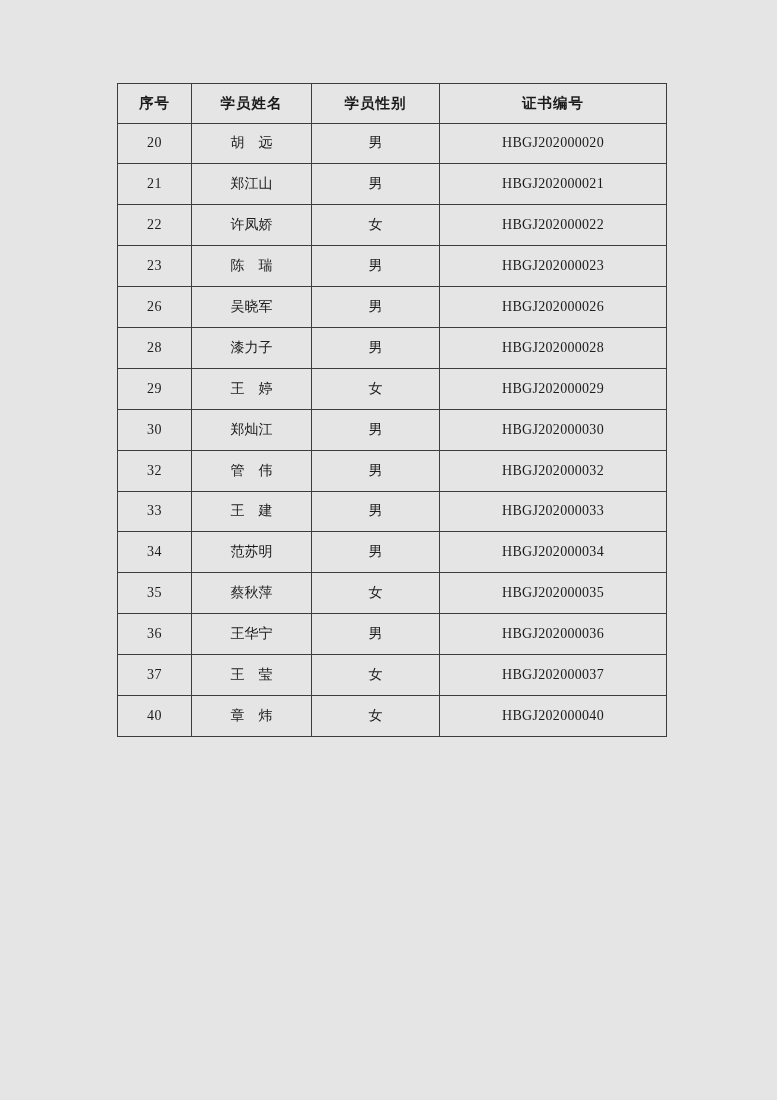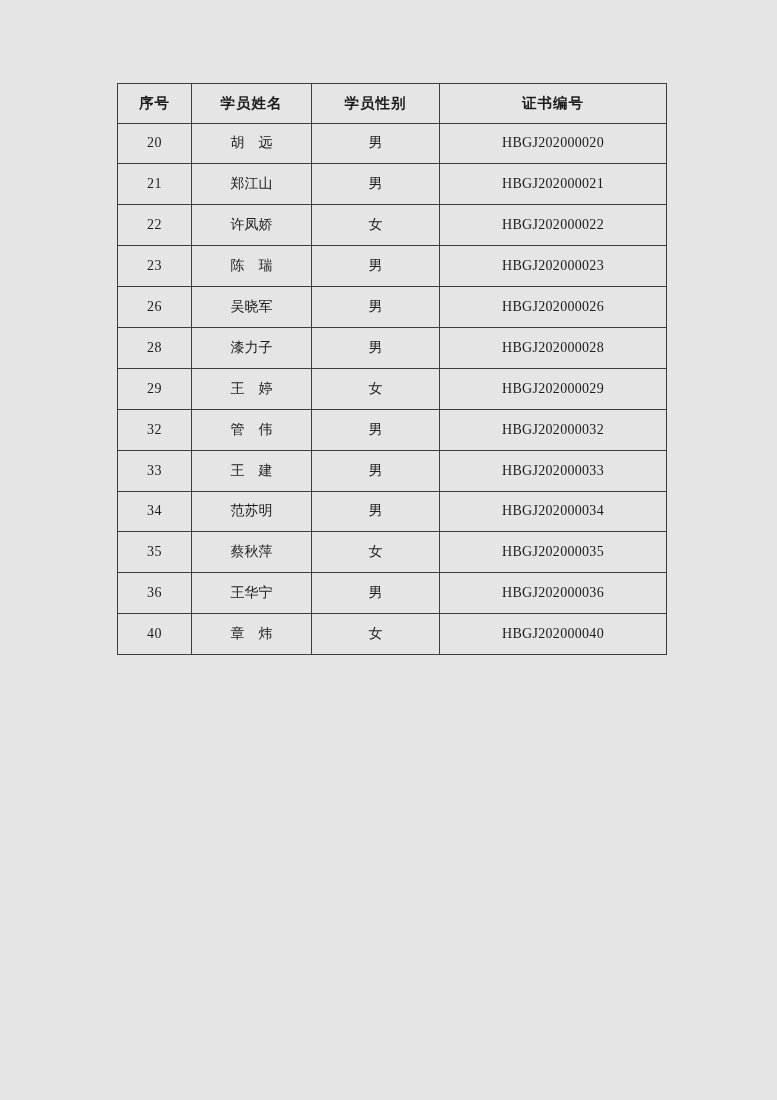--- a/index.html
+++ b/index.html
@@ -118,20 +118,26 @@
             <td class="cell-gender">男</td>
             <td class="cell-cert">HBGJ202000028</td>
           </tr>
           <tr>
             <td class="cell-no">29</td>
             <td class="cell-name">王　婷</td>
             <td class="cell-gender">女</td>
             <td class="cell-cert">HBGJ202000029</td>
           </tr>
           <tr>
+            <td class="cell-no">30</td>
+            <td class="cell-name">郑灿江</td>
+            <td class="cell-gender">男</td>
+            <td class="cell-cert">HBGJ202000030</td>
+          </tr>
+          <tr>
             <td class="cell-no">32</td>
             <td class="cell-name">管　伟</td>
             <td class="cell-gender">男</td>
             <td class="cell-cert">HBGJ202000032</td>
           </tr>
           <tr>
             <td class="cell-no">33</td>
             <td class="cell-name">王　建</td>
             <td class="cell-gender">男</td>
             <td class="cell-cert">HBGJ202000033</td>
@@ -148,20 +154,26 @@
             <td class="cell-gender">女</td>
             <td class="cell-cert">HBGJ202000035</td>
           </tr>
           <tr>
             <td class="cell-no">36</td>
             <td class="cell-name">王华宁</td>
             <td class="cell-gender">男</td>
             <td class="cell-cert">HBGJ202000036</td>
           </tr>
           <tr>
+            <td class="cell-no">37</td>
+            <td class="cell-name">王　莹</td>
+            <td class="cell-gender">女</td>
+            <td class="cell-cert">HBGJ202000037</td>
+          </tr>
+          <tr>
             <td class="cell-no">40</td>
             <td class="cell-name">章　炜</td>
             <td class="cell-gender">女</td>
             <td class="cell-cert">HBGJ202000040</td>
           </tr>
         </tbody>
     </table>
   </div>
 </div>
 

